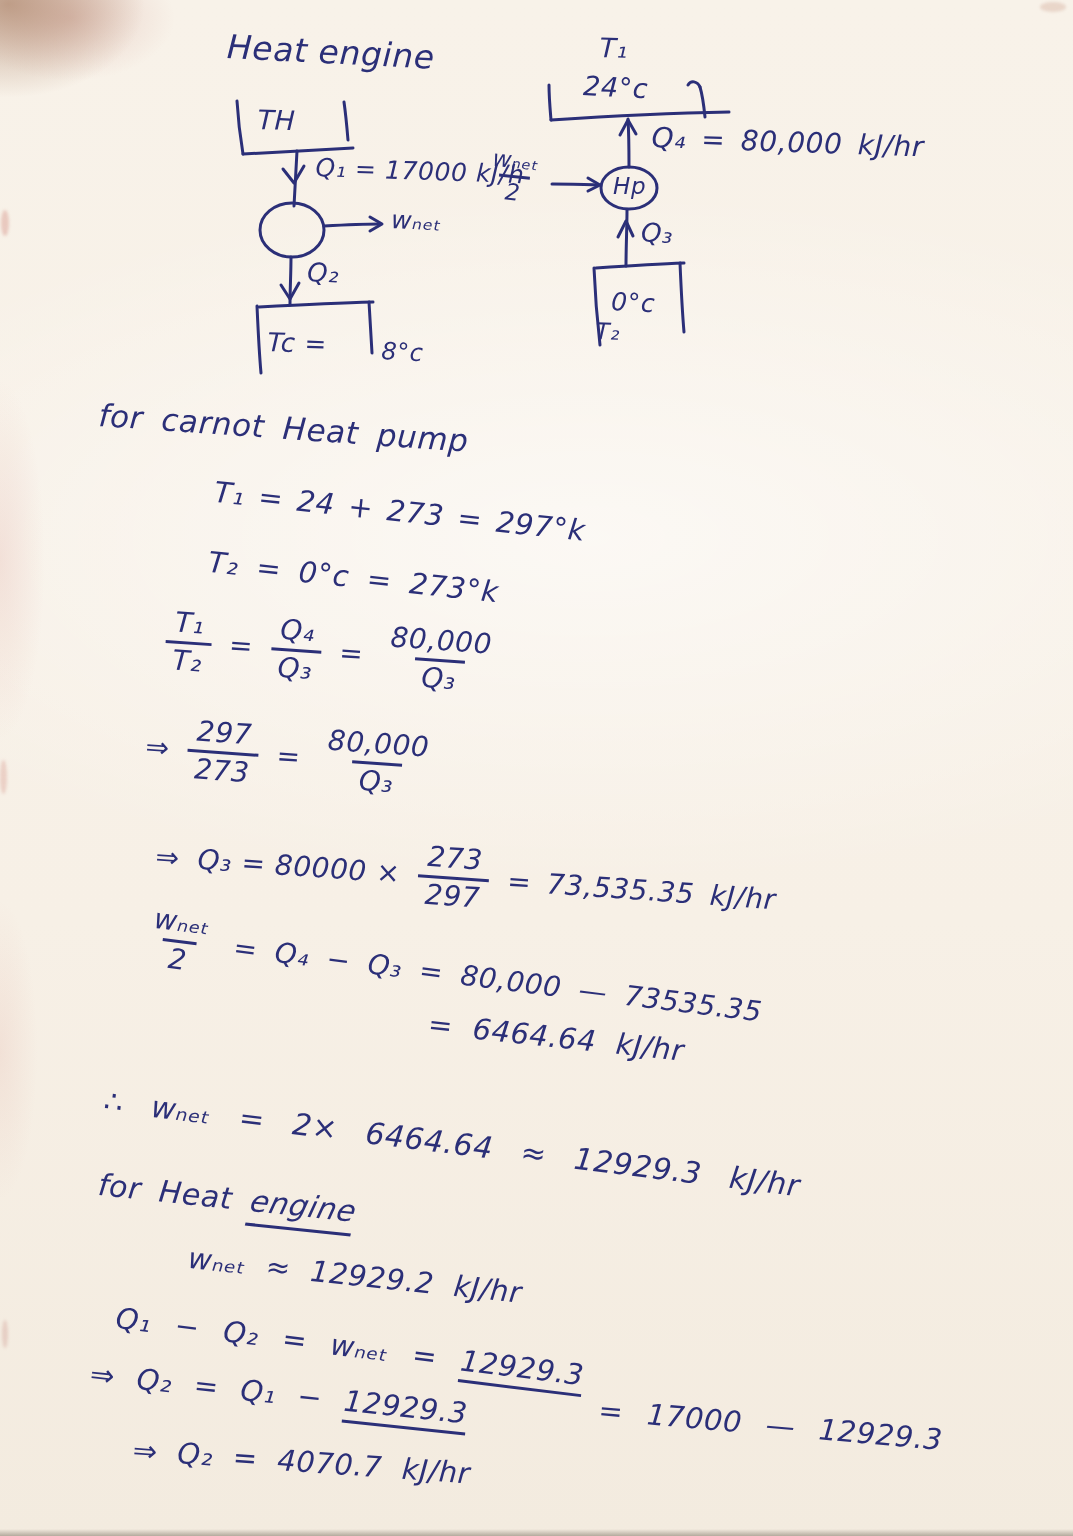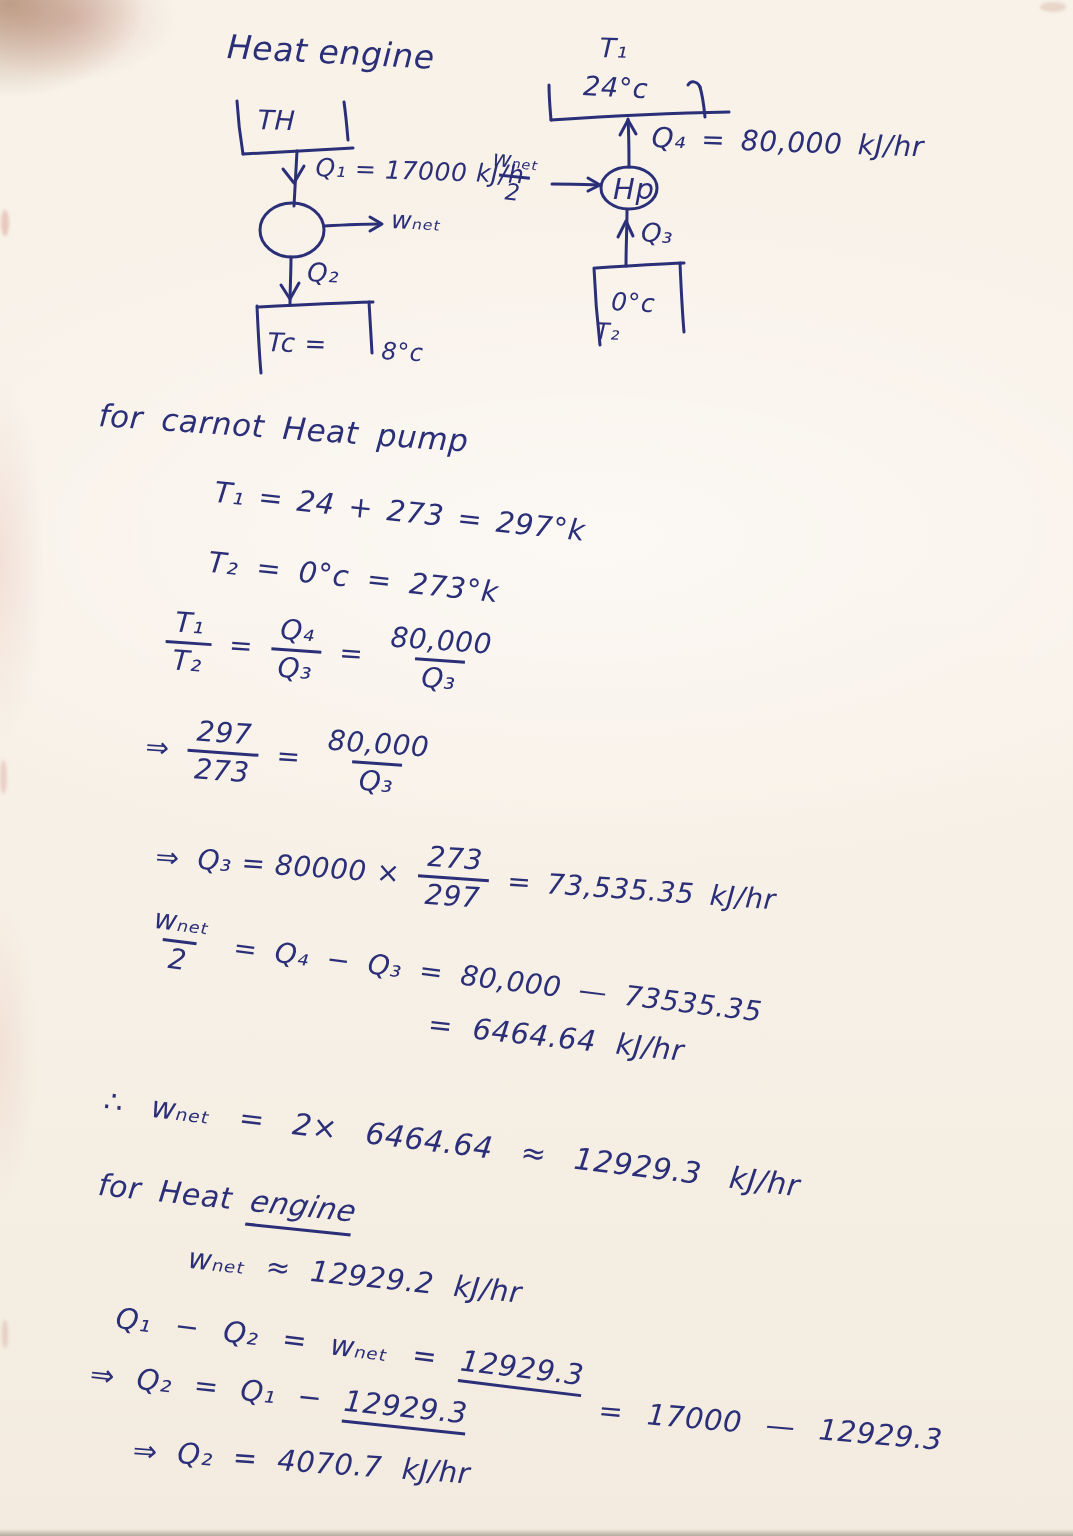--- a/index.html
+++ b/index.html
@@ -92,21 +92,21 @@
   <div class="hw" style="left:258px;top:104px;font-size:27px;transform:rotate(2deg);">TH</div>
   <div class="hw" style="left:316px;top:154px;font-size:25px;transform:rotate(2deg);">Q₁ = 17000 kJ/h</div>
   <div class="hw" style="left:392px;top:206px;font-size:25px;transform:rotate(3deg);">wₙₑₜ</div>
   <div class="hw" style="left:308px;top:258px;font-size:26px;transform:rotate(3deg);">Q₂</div>
   <div class="hw" style="left:268px;top:328px;font-size:26px;transform:rotate(2deg);">Tc =</div>
   <div class="hw" style="left:382px;top:338px;font-size:24px;transform:rotate(3deg);">8°c</div>
 
   <div class="hw" style="left:600px;top:32px;font-size:27px;transform:rotate(2deg);">T₁</div>
   <div class="hw" style="left:584px;top:70px;font-size:27px;transform:rotate(3deg);">24°c</div>
   <div class="hw" style="left:652px;top:122px;font-size:28px;transform:rotate(2deg);word-spacing:6px;">Q₄ = 80,000 kJ/hr</div>
-  <div class="hw" style="left:613px;top:173px;font-size:29px;">Hp</div>
+  <div class="hw" style="left:613px;top:173px;font-size:23px;">Hp</div>
   <div class="hw frac" style="left:486px;top:146px;font-size:23px;transform:rotate(6deg);">
     <span class="num">wₙₑₜ</span>
     <span class="den">2</span>
   </div>
   <div class="hw" style="left:642px;top:218px;font-size:26px;transform:rotate(4deg);">Q₃</div>
   <div class="hw" style="left:612px;top:288px;font-size:25px;transform:rotate(3deg);">0°c</div>
   <div class="hw" style="left:596px;top:318px;font-size:23px;transform:rotate(2deg);">T₂</div>
 
   <div class="hw" style="left:100px;top:398px;font-size:31px;transform:rotate(4deg);word-spacing:8px;">for carnot Heat pump</div>
 

